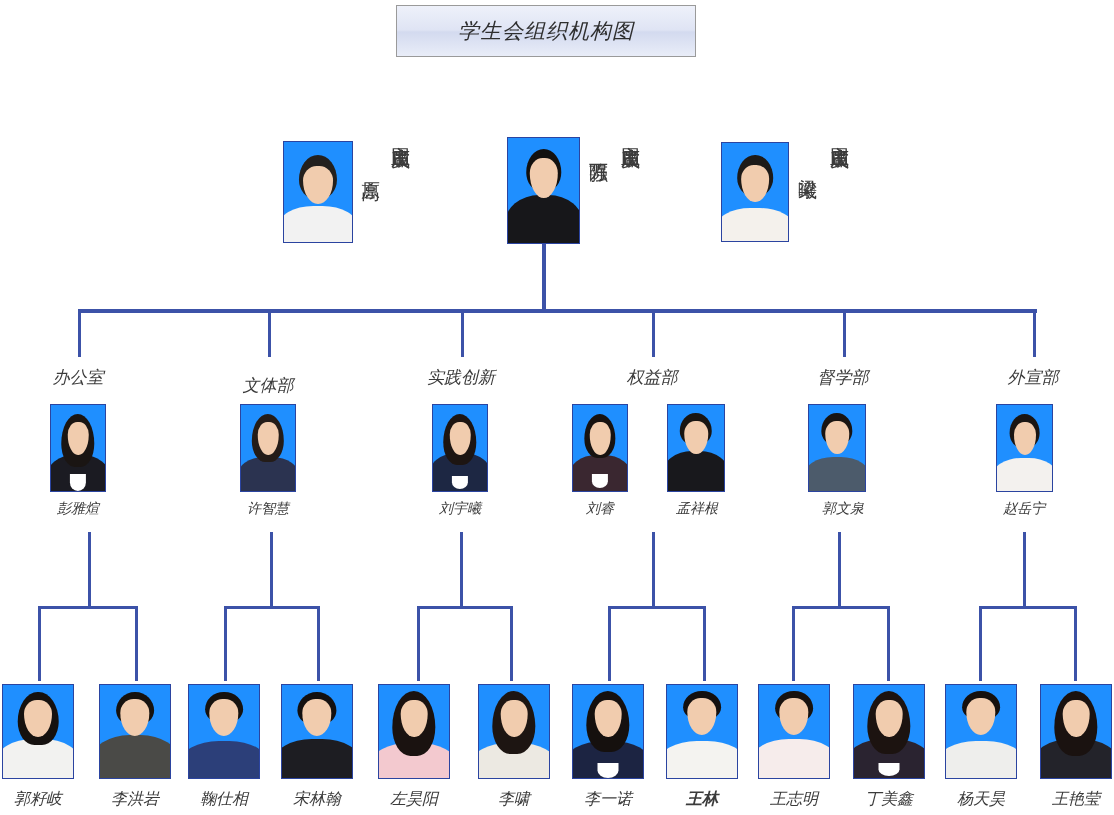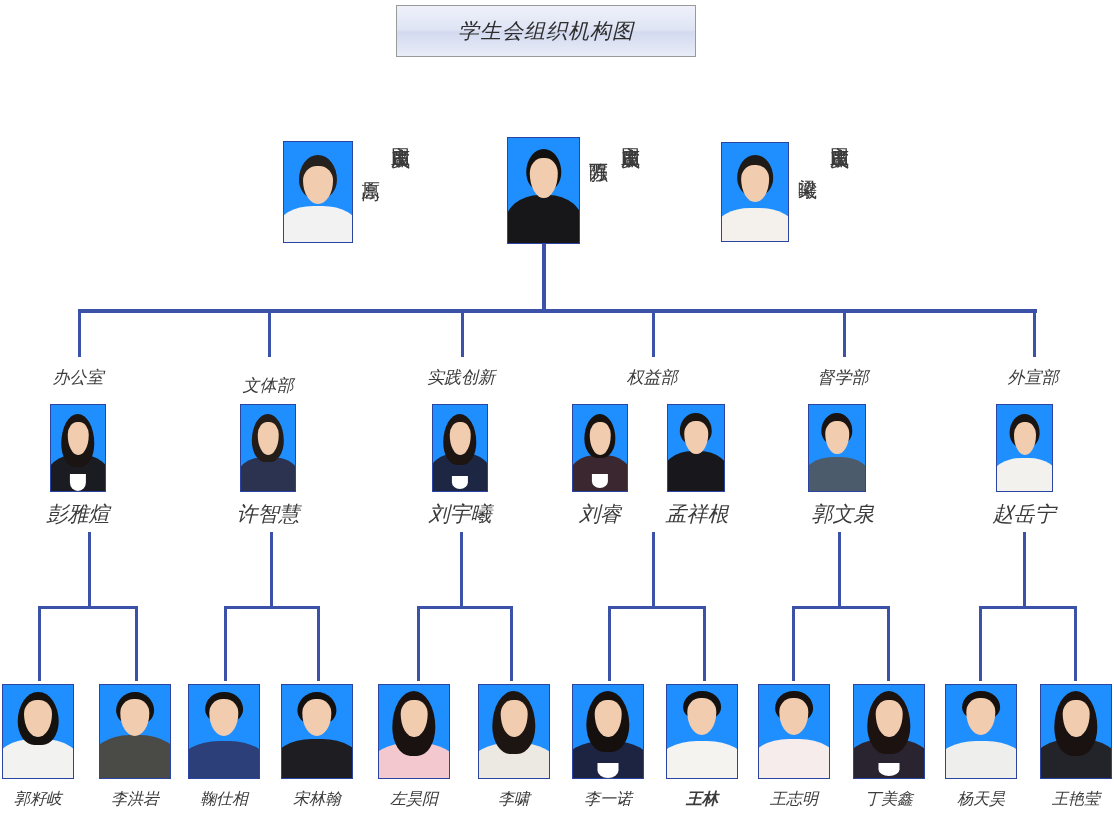--- a/index.html
+++ b/index.html
@@ -97,21 +97,21 @@
   
   .lbl {
     position: absolute;
     font-size: 17px;
     font-style: italic;
     color: #3b3b3b;
     white-space: nowrap;
     font-family: "Liberation Serif", "DejaVu Serif", serif;
     text-align: center;
   }
-  .lbl-name { font-size: 21px; }
+  .lbl-name { font-size: 14px; }
   .lbl-dept { font-size: 17px; }
   .lbl-leaf { font-size: 16px; }
 
   .vlabel {
     position: absolute;
     writing-mode: vertical-rl;
     text-orientation: upright;
     font-size: 19px;
     line-height: 1.08;
     color: #3b3b3b;

